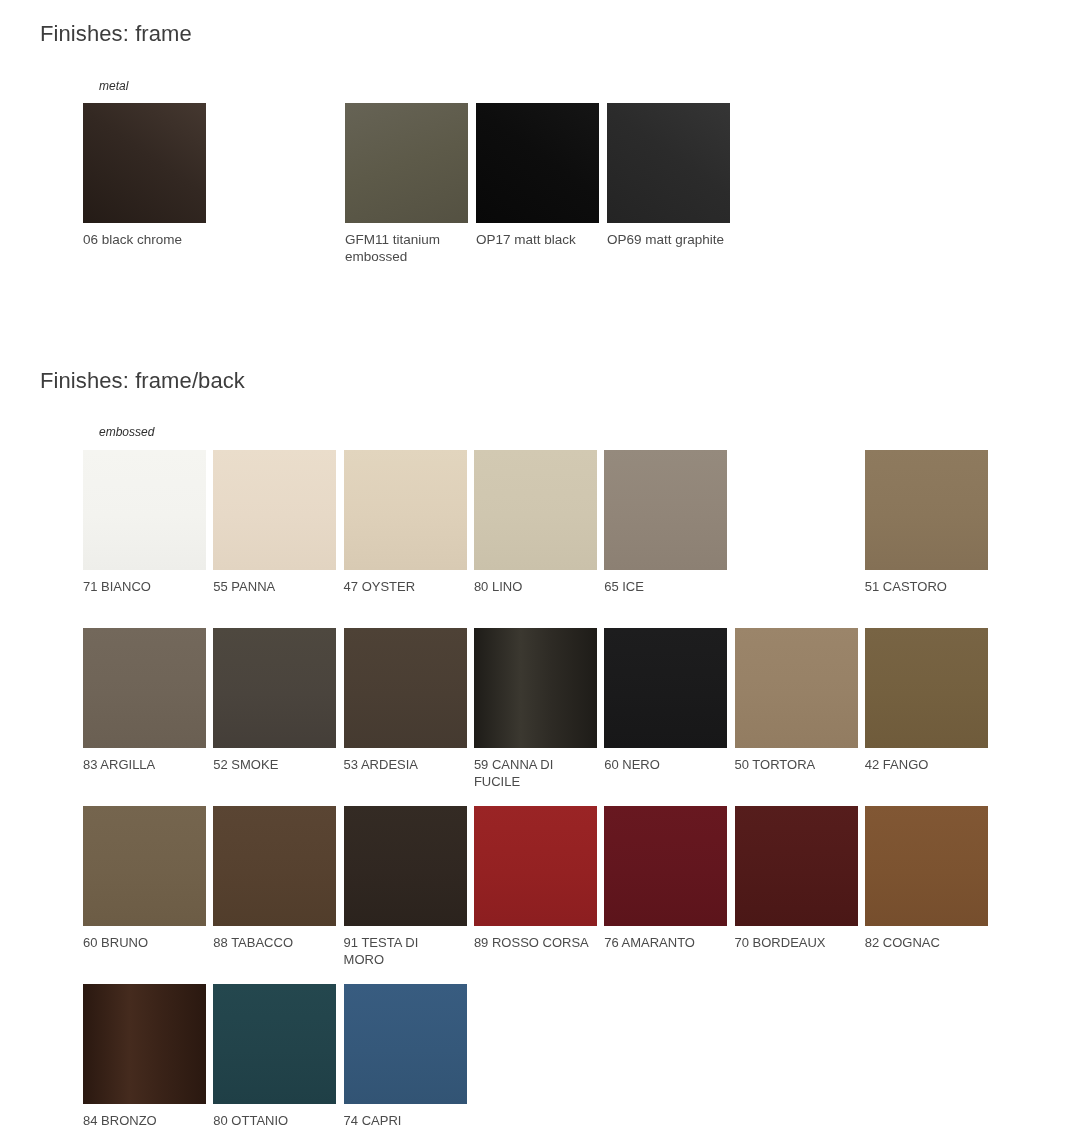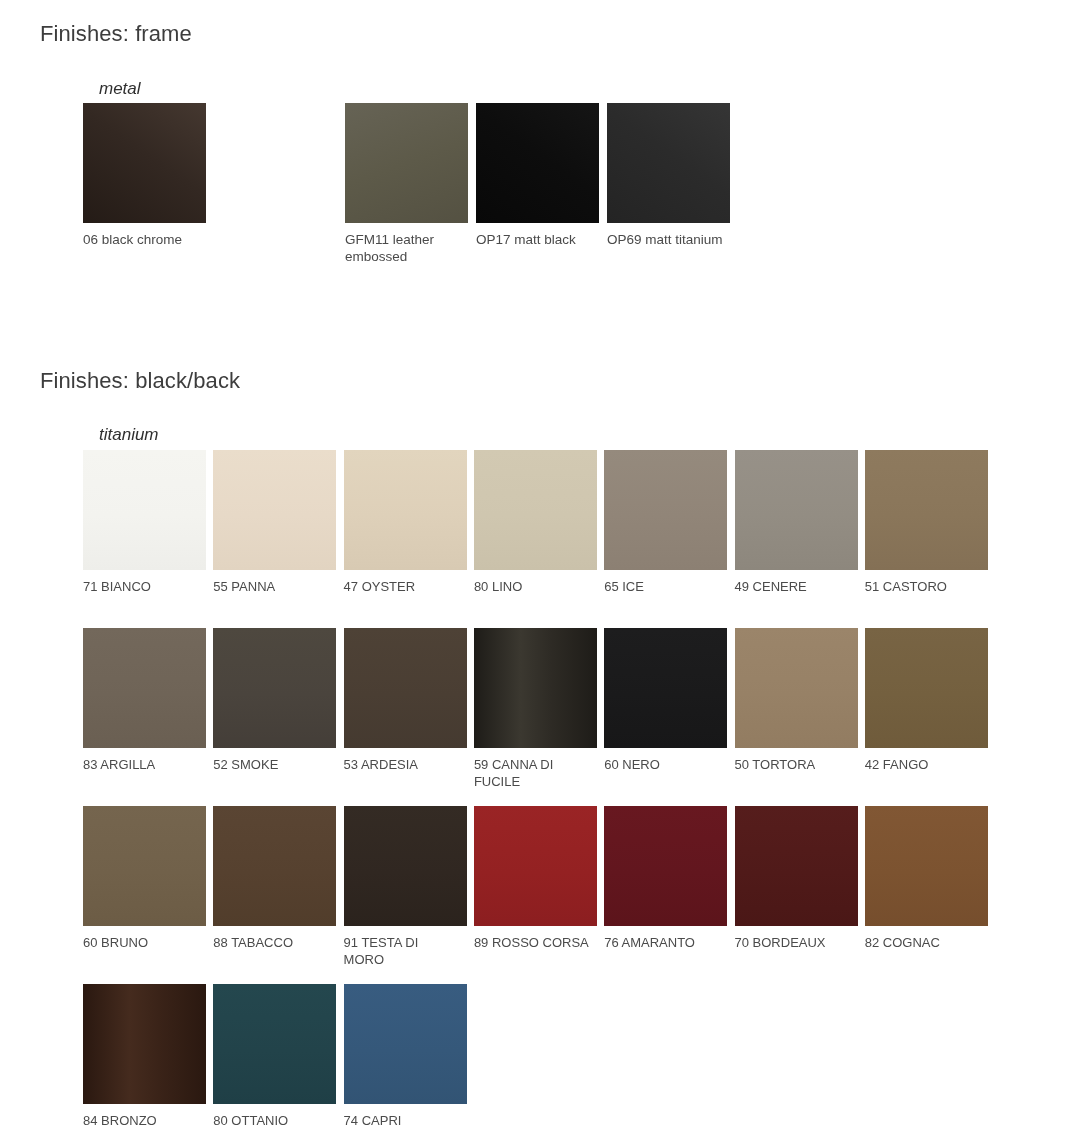--- a/index.html
+++ b/index.html
@@ -23,21 +23,21 @@
   .section-title {
     position: absolute;
     font-size: 22px;
     font-weight: 400;
     color: #3d3d3d;
     letter-spacing: 0.1px;
     white-space: nowrap;
   }
   .group-label {
     position: absolute;
-    font-size: 17px;
+    font-size: 12px;
     font-style: italic;
     font-weight: 400;
     color: #2f2f2f;
     white-space: nowrap;
   }
   .swatch-grid {
     position: absolute;
   }
   .swatch-cell {
     position: absolute;
@@ -71,35 +71,35 @@
 
   <div class="group-label" style="left:99px; top:79px;">metal</div>
 
   <div class="swatch-grid" id="frame-grid" style="left:83px; top:103px; width:900px; height:170px;">
       <div class="swatch-cell" style="left: 0px; top: 0px;">
         <div class="swatch-chip" style="background: linear-gradient(215deg, rgb(69, 56, 48) 0%, rgb(51, 40, 34) 45%, rgb(36, 27, 22) 100%);"></div>
         <div class="swatch-label metal-label">06 black chrome</div>
       </div>
       <div class="swatch-cell" style="left: 262px; top: 0px;">
         <div class="swatch-chip" style="background: linear-gradient(160deg, rgb(102, 99, 85) 0%, rgb(93, 90, 73) 50%, rgb(84, 81, 66) 100%);"></div>
-        <div class="swatch-label metal-label">GFM11 leather embossed</div>
+        <div class="swatch-label metal-label">GFM11 titanium embossed</div>
       </div>
       <div class="swatch-cell" style="left: 393px; top: 0px;">
         <div class="swatch-chip" style="background: linear-gradient(215deg, rgb(21, 21, 21) 0%, rgb(13, 13, 13) 45%, rgb(8, 8, 8) 100%);"></div>
         <div class="swatch-label metal-label">OP17 matt black</div>
       </div>
       <div class="swatch-cell" style="left: 524px; top: 0px;">
         <div class="swatch-chip" style="background: linear-gradient(215deg, rgb(53, 53, 53) 0%, rgb(43, 43, 43) 45%, rgb(36, 36, 36) 100%);"></div>
-        <div class="swatch-label metal-label">OP69 matt titanium</div>
+        <div class="swatch-label metal-label">OP69 matt graphite</div>
       </div>
     </div>
 
-  <div class="section-title" style="left:40px; top:368px;">Finishes: black/back</div>
+  <div class="section-title" style="left:40px; top:368px;">Finishes: frame/back</div>
 
-  <div class="group-label" style="left:99px; top:425px;">titanium</div>
+  <div class="group-label" style="left:99px; top:425px;">embossed</div>
 
   <div class="swatch-grid" id="leather-grid" style="left:83px; top:450px; width:950px; height:680px;">
       <div class="swatch-cell" style="left: 0px; top: 0px;">
         <div class="swatch-chip" style="background: linear-gradient(rgb(245, 245, 241) 0%, rgb(243, 243, 239) 55%, rgb(238, 238, 234) 100%);"></div>
         <div class="swatch-label">71 BIANCO</div>
       </div>
       <div class="swatch-cell" style="left: 130.3px; top: 0px;">
         <div class="swatch-chip" style="background: linear-gradient(rgb(234, 221, 203) 0%, rgb(231, 217, 199) 55%, rgb(226, 212, 193) 100%);"></div>
         <div class="swatch-label">55 PANNA</div>
       </div>
@@ -107,24 +107,20 @@
         <div class="swatch-chip" style="background: linear-gradient(rgb(226, 213, 190) 0%, rgb(222, 208, 185) 55%, rgb(216, 202, 179) 100%);"></div>
         <div class="swatch-label">47 OYSTER</div>
       </div>
       <div class="swatch-cell" style="left: 390.9px; top: 0px;">
         <div class="swatch-chip" style="background: linear-gradient(rgb(210, 201, 178) 0%, rgb(207, 198, 175) 55%, rgb(202, 193, 170) 100%);"></div>
         <div class="swatch-label">80 LINO</div>
       </div>
       <div class="swatch-cell" style="left: 521.2px; top: 0px;">
         <div class="swatch-chip" style="background: linear-gradient(rgb(149, 138, 125) 0%, rgb(145, 133, 120) 55%, rgb(140, 128, 115) 100%);"></div>
         <div class="swatch-label">65 ICE</div>
-      </div>
-      <div class="swatch-cell" style="left: 651.5px; top: 0px;">
-        <div class="swatch-chip" style="background: linear-gradient(rgb(151, 145, 136) 0%, rgb(147, 141, 131) 55%, rgb(141, 135, 125) 100%);"></div>
-        <div class="swatch-label">49 CENERE</div>
       </div>
       <div class="swatch-cell" style="left: 781.8px; top: 0px;">
         <div class="swatch-chip" style="background: linear-gradient(rgb(142, 122, 94) 0%, rgb(138, 118, 90) 55%, rgb(132, 112, 85) 100%);"></div>
         <div class="swatch-label">51 CASTORO</div>
       </div>
       <div class="swatch-cell" style="left: 0px; top: 178px;">
         <div class="swatch-chip" style="background: linear-gradient(rgb(115, 104, 91) 0%, rgb(111, 100, 87) 55%, rgb(106, 95, 82) 100%);"></div>
         <div class="swatch-label">83 ARGILLA</div>
       </div>
       <div class="swatch-cell" style="left: 130.3px; top: 178px;">

